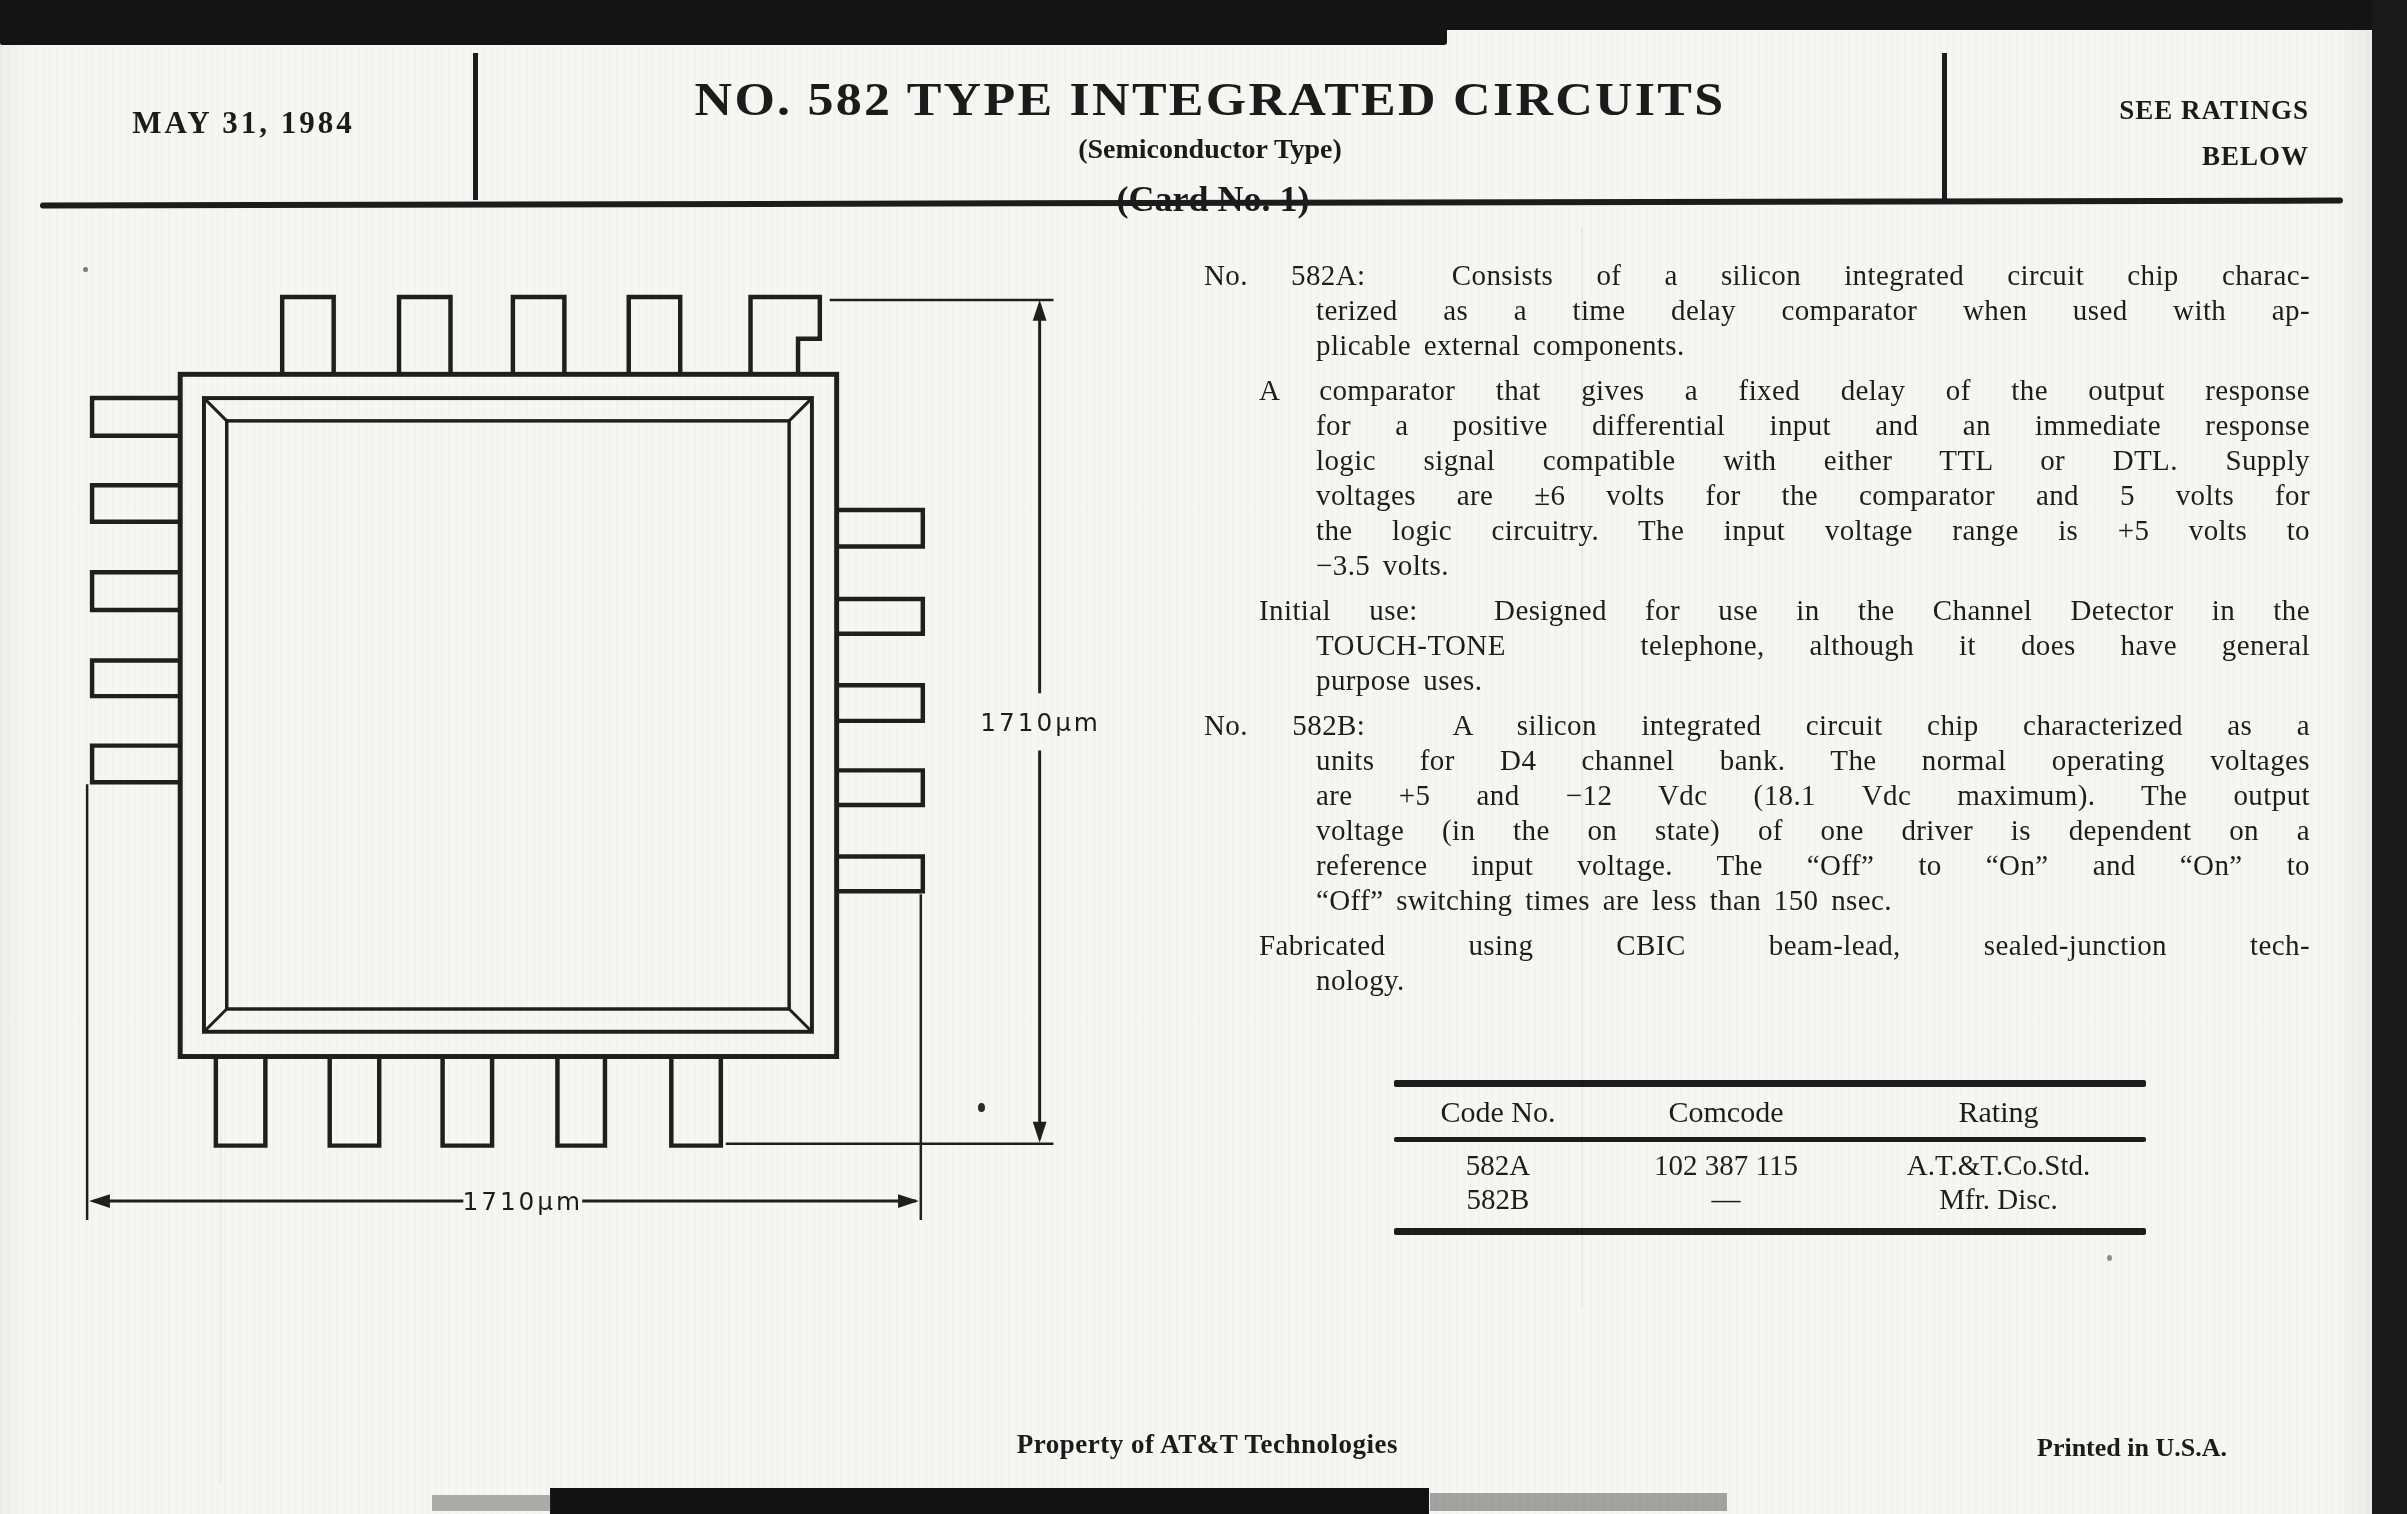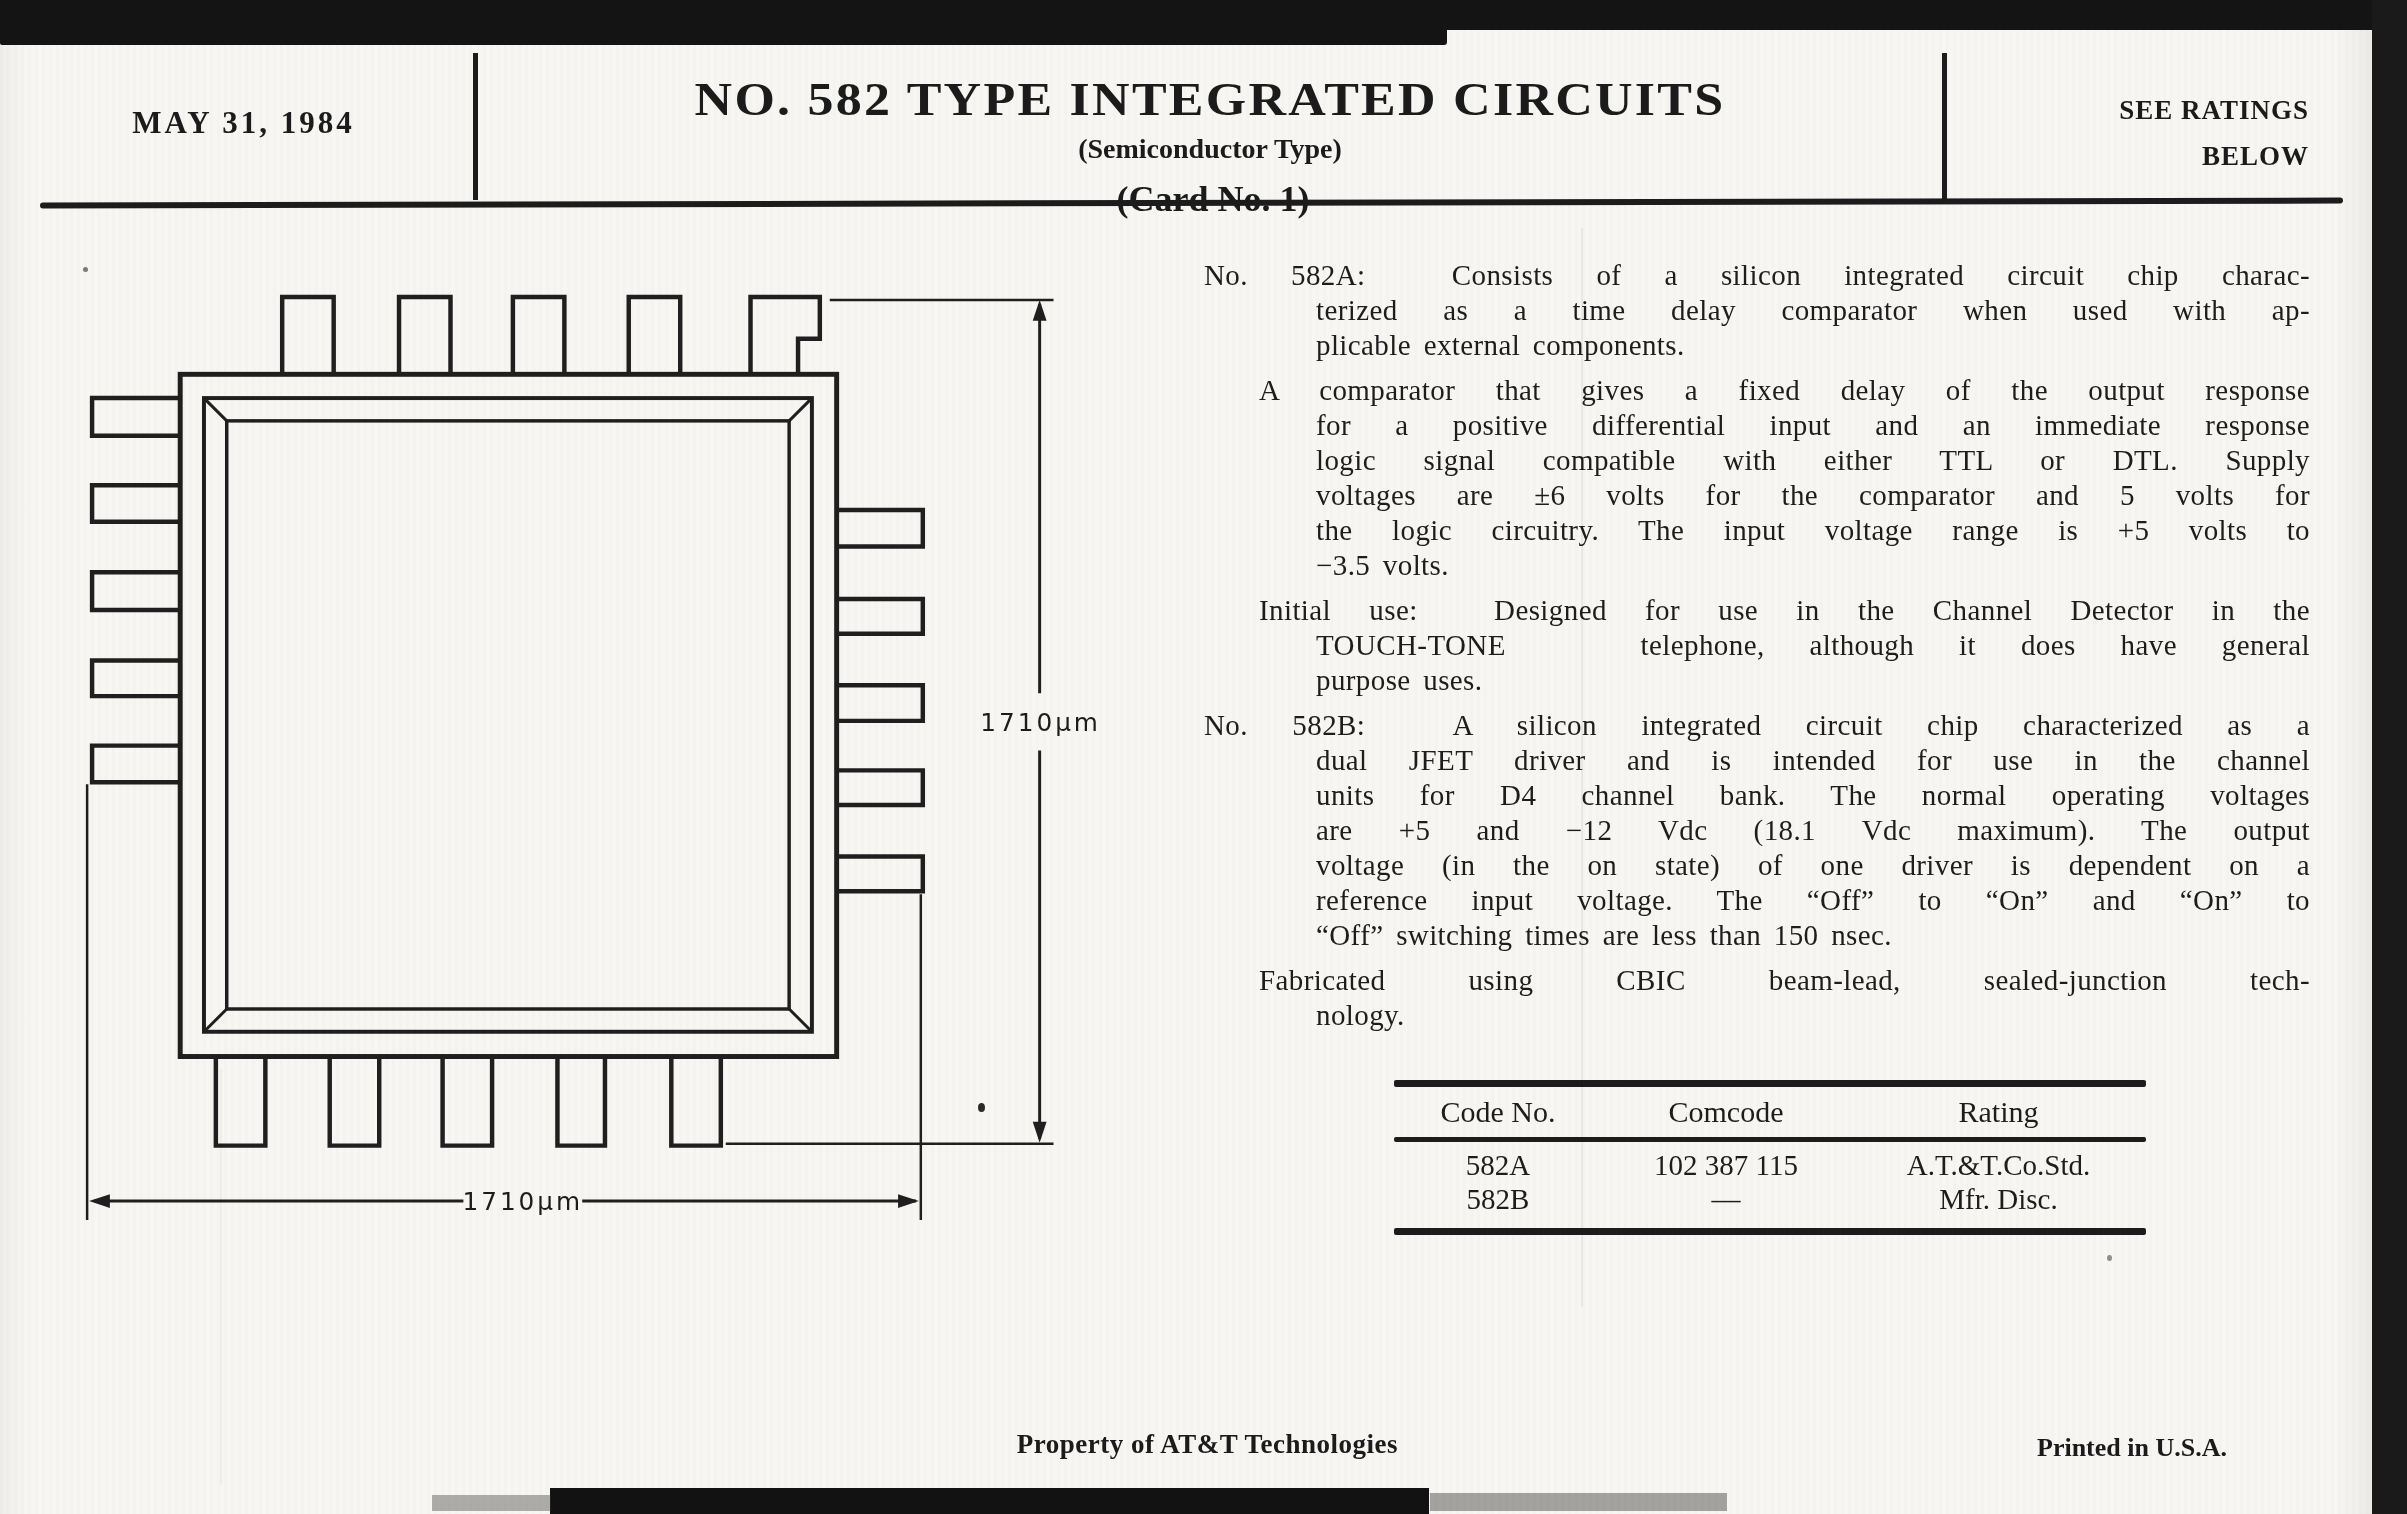--- a/index.html
+++ b/index.html
@@ -165,21 +165,20 @@
     <div class="bl j i2">logic signal compatible with either TTL or DTL. Supply</div>
     <div class="bl j i2">voltages are ±6 volts for the comparator and 5 volts for</div>
     <div class="bl j i2">the logic circuitry. The input voltage range is +5 volts to</div>
     <div class="bl i2">−3.5 volts.</div>
 
     <div class="bl j i1 gap">Initial use:&nbsp; Designed for use in the Channel Detector in the</div>
     <div class="bl j i2">TOUCH-TONE&nbsp;&nbsp; telephone, although it does have general</div>
     <div class="bl i2">purpose uses.</div>
 
     <div class="bl j gap">No. 582B:&nbsp; A silicon integrated circuit chip characterized as a</div>
-    <div class="bl j i2">dual JFET driver and is intended for use in the channel</div>
     <div class="bl j i2">units for D4 channel bank. The normal operating voltages</div>
     <div class="bl j i2">are +5 and −12 Vdc (18.1 Vdc maximum). The output</div>
     <div class="bl j i2">voltage (in the on state) of one driver is dependent on a</div>
     <div class="bl j i2">reference input voltage. The “Off” to “On” and “On” to</div>
     <div class="bl i2">“Off” switching times are less than 150 nsec.</div>
 
     <div class="bl j i1 gap">Fabricated using CBIC beam-lead, sealed-junction tech-</div>
     <div class="bl i2">nology.</div>
   </div>
 

